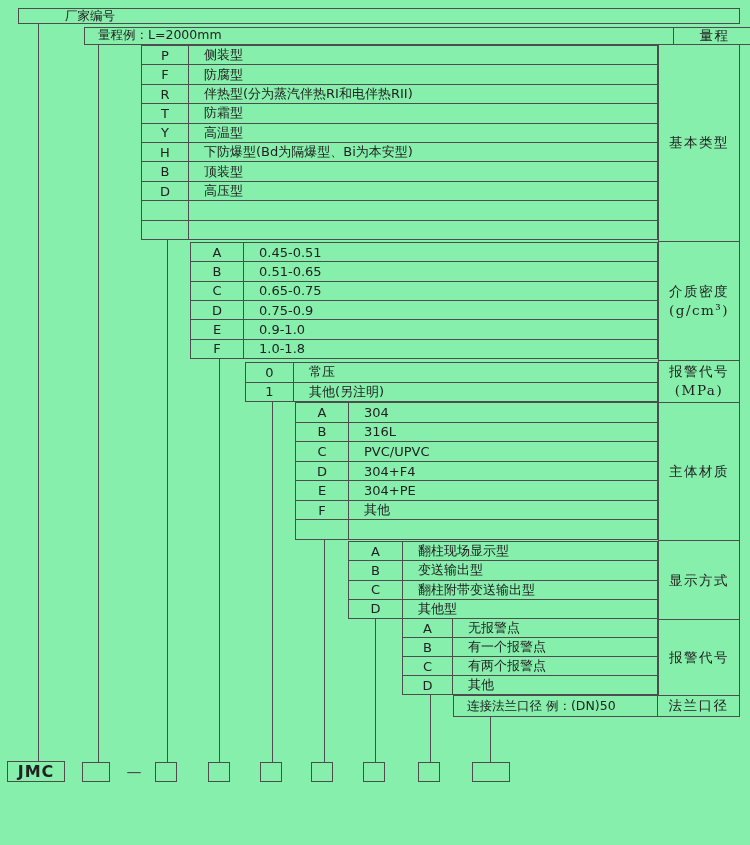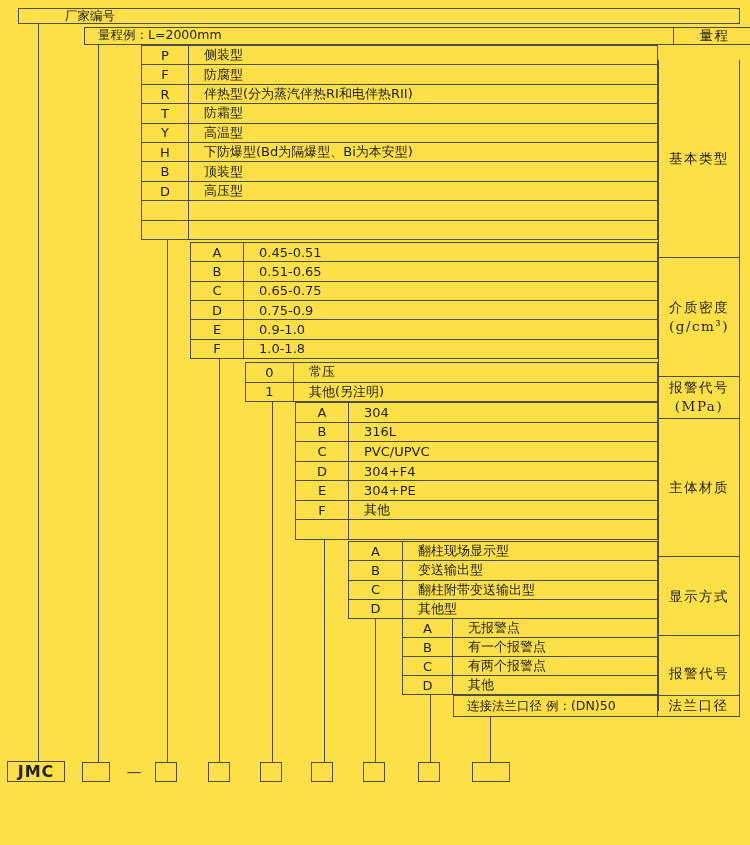--- a/index.html
+++ b/index.html
@@ -1,32 +1,32 @@
 <!DOCTYPE html>
 <html><head>
 <meta charset="utf-8">
 <style>
   html,body{margin:0;padding:0;}
   body{font-family:"DejaVu Sans","Liberation Sans",sans-serif;color:#222;}
-  .canvas{position:relative;width:750px;height:845px;background:#fde047;overflow:hidden;}
+  .canvas{position:relative;width:750px;height:845px;background:#86efac;overflow:hidden;}
   .box{position:absolute;box-sizing:border-box;border:1.5px solid #4d4d4d;background:transparent;}
   .vline{position:absolute;width:0;border-left:1.5px solid #4d4d4d;}
   .tbl{position:absolute;box-sizing:border-box;border:1.5px solid #4d4d4d;display:flex;flex-direction:column;}
   .row{flex:1;display:flex;min-height:0;}
   .row + .row{border-top:1.5px solid #4d4d4d;}
   .cc{box-sizing:border-box;border-right:1.5px solid #4d4d4d;display:flex;align-items:center;justify-content:center;font-size:13px;}
   .dc{flex:1;display:flex;align-items:center;padding-left:15px;font-size:13px;white-space:nowrap;overflow:hidden;}
   #t-basic{left:141px;top:45px;width:517px;height:195px;}   #t-basic .cc{width:47px;}
   #t-density{left:190px;top:242px;width:468px;height:117px;} #t-density .cc{width:53px;}
   #t-pressure{left:245px;top:362px;width:413px;height:40px;} #t-pressure .cc{width:48px;}
   #t-material{left:295px;top:402px;width:363px;height:138px;} #t-material .cc{width:53px;}
   #t-display{left:348px;top:541px;width:310px;height:78px;}  #t-display .cc{width:54px;}
   #t-alarm{left:402px;top:618px;width:256px;height:77px;}    #t-alarm .cc{width:50px;}
   .serif{font-family:"DejaVu Serif","Liberation Serif",serif;letter-spacing:1.5px;}
-  .label-col{position:absolute;left:658px;top:60px;width:82px;height:651px;box-sizing:border-box;
+  .label-col{position:absolute;left:658px;top:44px;width:82px;height:651px;box-sizing:border-box;
              border-left:1.5px solid #4d4d4d;border-right:1.5px solid #4d4d4d;display:flex;flex-direction:column;}
   .lcell{box-sizing:border-box;display:flex;flex-direction:column;align-items:center;justify-content:center;
          font-size:13.5px;text-align:center;line-height:19px;}
   .lcell + .lcell{border-top:1.5px solid #4d4d4d;}
   #lc-basic{height:196.5px;} #lc-density{height:119px;} #lc-pressure{height:42.5px;}
   #lc-material{height:138px;text-align:right;} #lc-display{height:79px;} #lc-alarm{height:76px;}
   #factory-box{left:18px;top:8px;width:722px;height:16px;display:flex;align-items:center;padding-left:46px;font-size:12.5px;}
   #range-box{left:84px;top:26.5px;width:672px;height:18px;display:flex;}
   #range-box .content{flex:1;display:flex;align-items:center;padding-left:13px;font-size:12.5px;}
   #range-box .lbl{width:82px;box-sizing:border-box;border-left:1.5px solid #4d4d4d;display:flex;align-items:center;justify-content:center;font-size:13.5px;}

